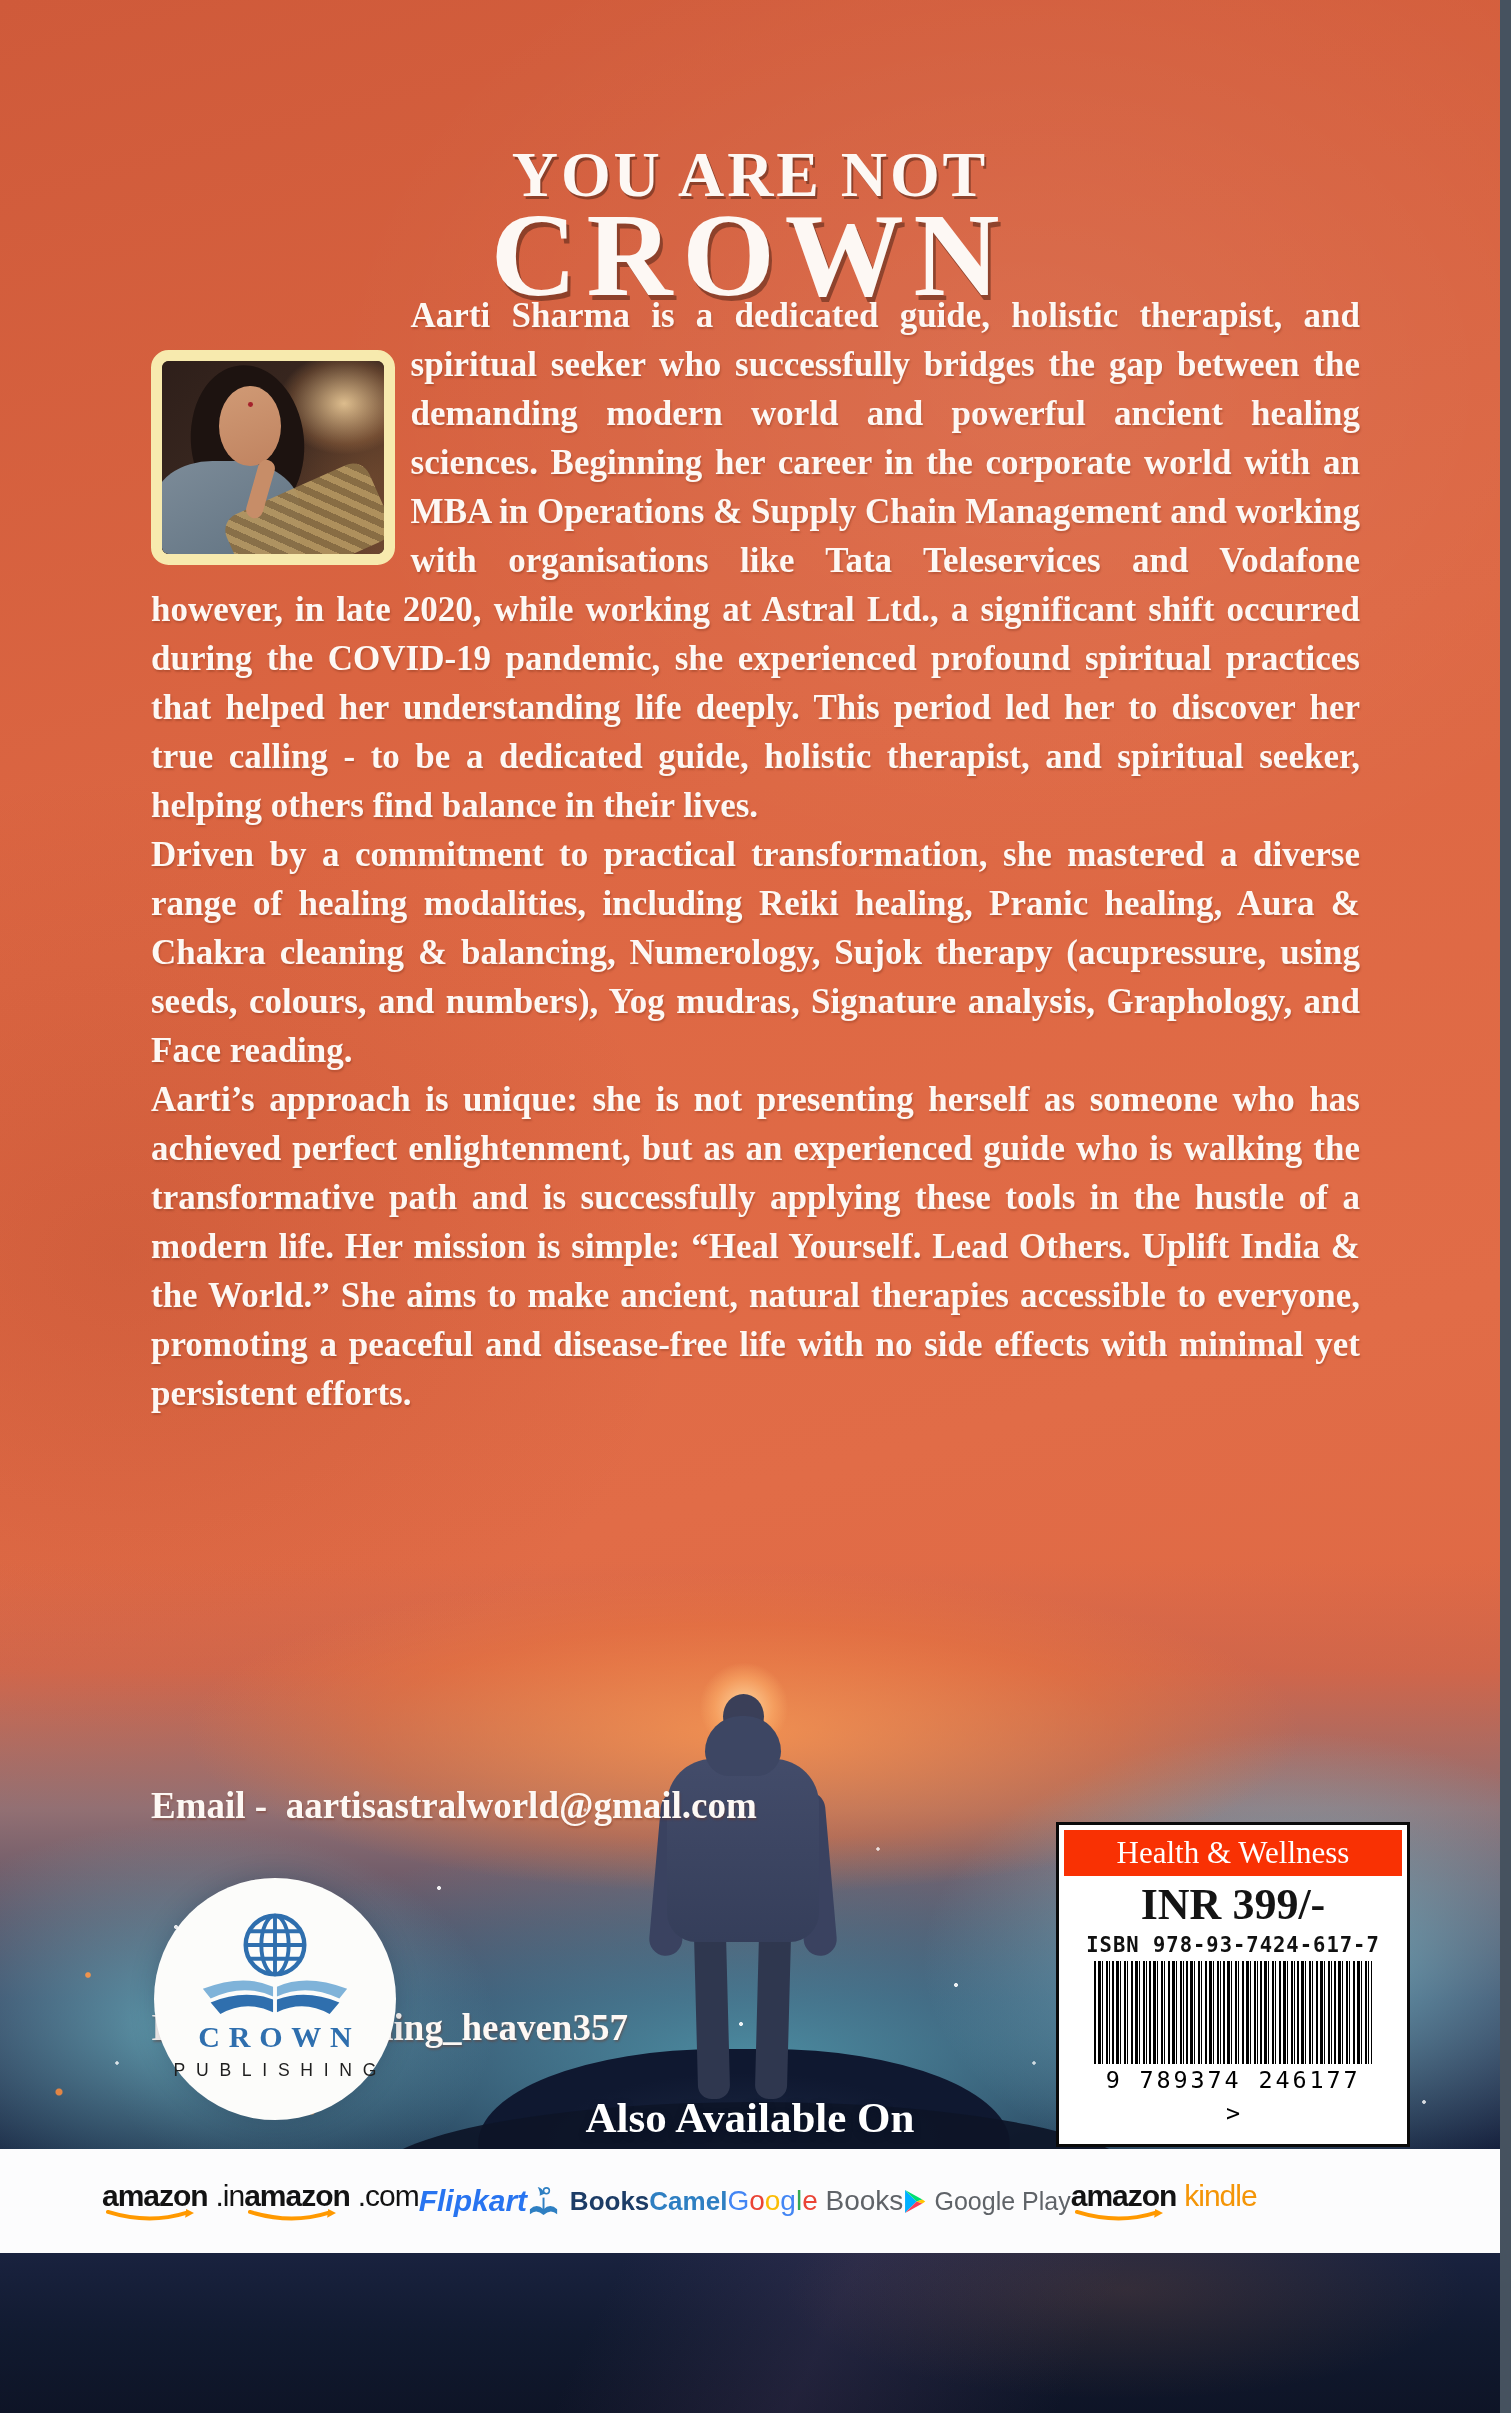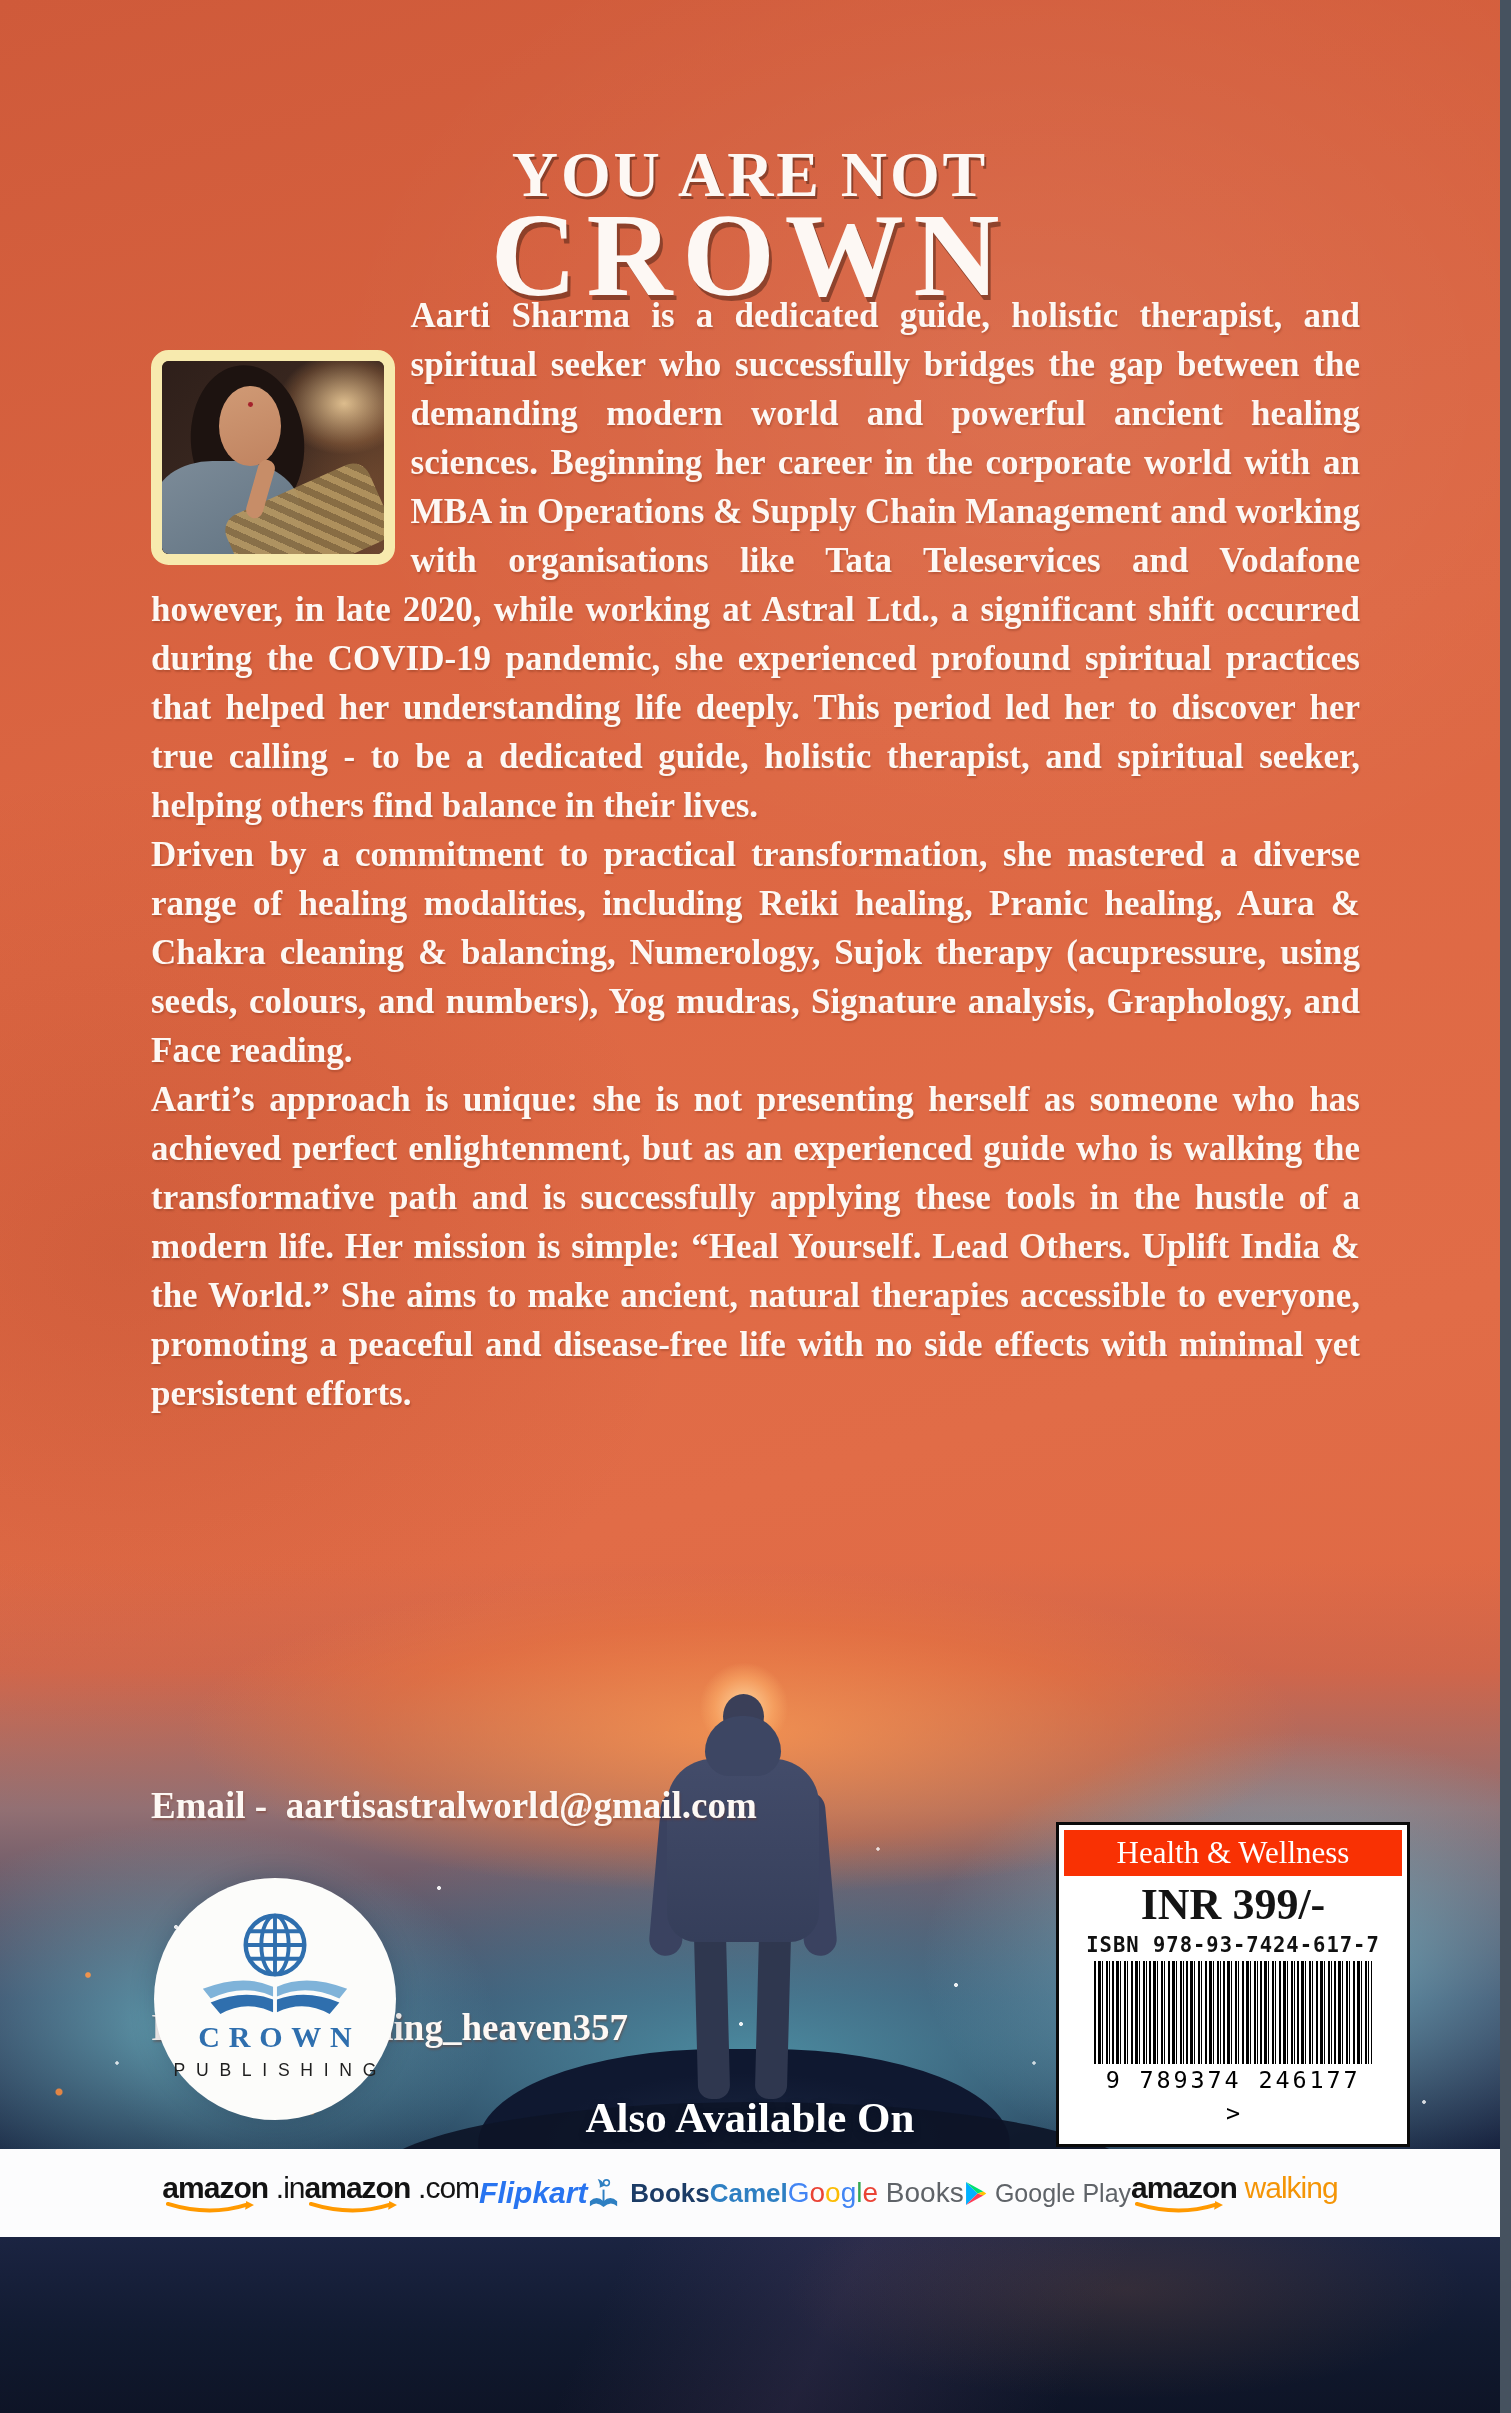--- a/index.html
+++ b/index.html
@@ -121,22 +121,22 @@
     font-size:20.5px;letter-spacing:1px;color:#111;}
   .bars{height:103px;margin:3.9px 35px 0;
     background:repeating-linear-gradient(90deg,#000 0 2px,#fff 2px 3.9px,#000 3.9px 6.8px,#fff 6.8px 7.8px,#000 7.8px 8.8px,#fff 8.8px 11.7px,#000 11.7px 13.7px,#fff 13.7px 14.6px,#000 14.6px 15.6px,#fff 15.6px 18.5px);}
   .digits{display:flex;justify-content:center;align-items:center;gap:5.9px;margin-top:2px;
     font-family:"DejaVu Sans Mono",monospace;font-size:23.4px;color:#000;flex-direction:column;}
   .digits .num{letter-spacing:2.9px;white-space:pre;}
 
   
   .avail{position:absolute;top:2093px;left:0;width:1500px;text-align:center;z-index:3;
     color:#fff;font-size:43px;font-weight:700;text-shadow:0 2.9px 7.8px rgba(8,16,36,.85);}
-  .storebar{position:absolute;top:2149px;left:0;width:1500px;height:88px;background:#fcfcfd;z-index:3;
-    display:flex;align-items:center;justify-content:center;padding:0 102px;box-sizing:border-box;
+  .storebar{position:absolute;top:2149px;left:0;width:1500px;height:104px;background:#fcfcfd;z-index:3;
+    display:flex;align-items:center;justify-content:flex-start;padding:0 102px;box-sizing:border-box;
     font-family:"Liberation Sans",sans-serif;}
   .store{display:inline-flex;align-items:center;gap:7.8px;}
   .az{position:relative;font-weight:700;font-size:30px;color:#131313;letter-spacing:-1px;padding-bottom:9.8px;}
   .az .sfx{font-weight:400;}
   .az .sfx.kindle{color:#f49507;}
   .az svg{position:absolute;left:2px;bottom:0;}
   .flipkart{font-style:italic;font-weight:700;font-size:30px;color:#2874f0;}
   .bookscamel-text{font-weight:700;font-size:26px;color:#1c3c66;}
   .bookscamel-text .c2{color:#2e7fc2;}
   .gword{font-size:28px;font-weight:500;}
@@ -258,21 +258,21 @@
       <svg width="23.4" height="25" viewBox="0 0 24 26">
         <polygon points="2,1 2,25 14,13" fill="#00B0FF"></polygon>
         <polygon points="2,1 20,11 14,13" fill="#00E070"></polygon>
         <polygon points="2,25 20,15 14,13" fill="#FF3D57"></polygon>
         <polygon points="14,13 20,11 23,13 20,15" fill="#FFC400"></polygon>
       </svg>
       <span class="gplay-text">Google Play</span>
     </span>
     <span class="store az">
       <span>amazon</span>
-        <span class="sfx kindle">walking</span>
+        <span class="sfx kindle">kindle</span>
       <svg width="90" height="13.7" viewBox="0 0 92 14">
         <path d="M4,3 Q46,16 84,4" fill="none" stroke="#ff9900" stroke-width="4" stroke-linecap="round"></path>
         <path d="M84,0 L92,4 L83,9 Z" fill="#ff9900"></path>
       </svg>
     </span>
   </div>
 
   <div class="footer-art"></div>
 
   <div class="edge-strip"></div>

